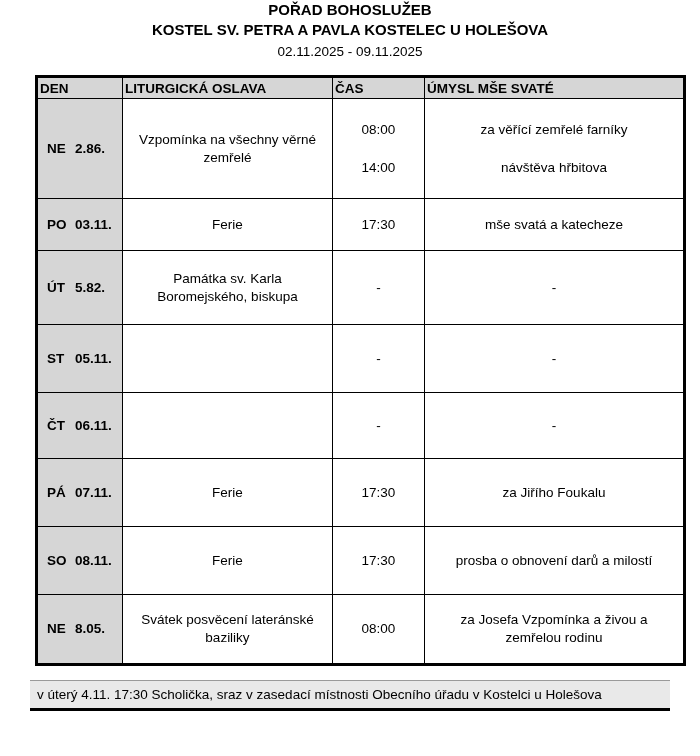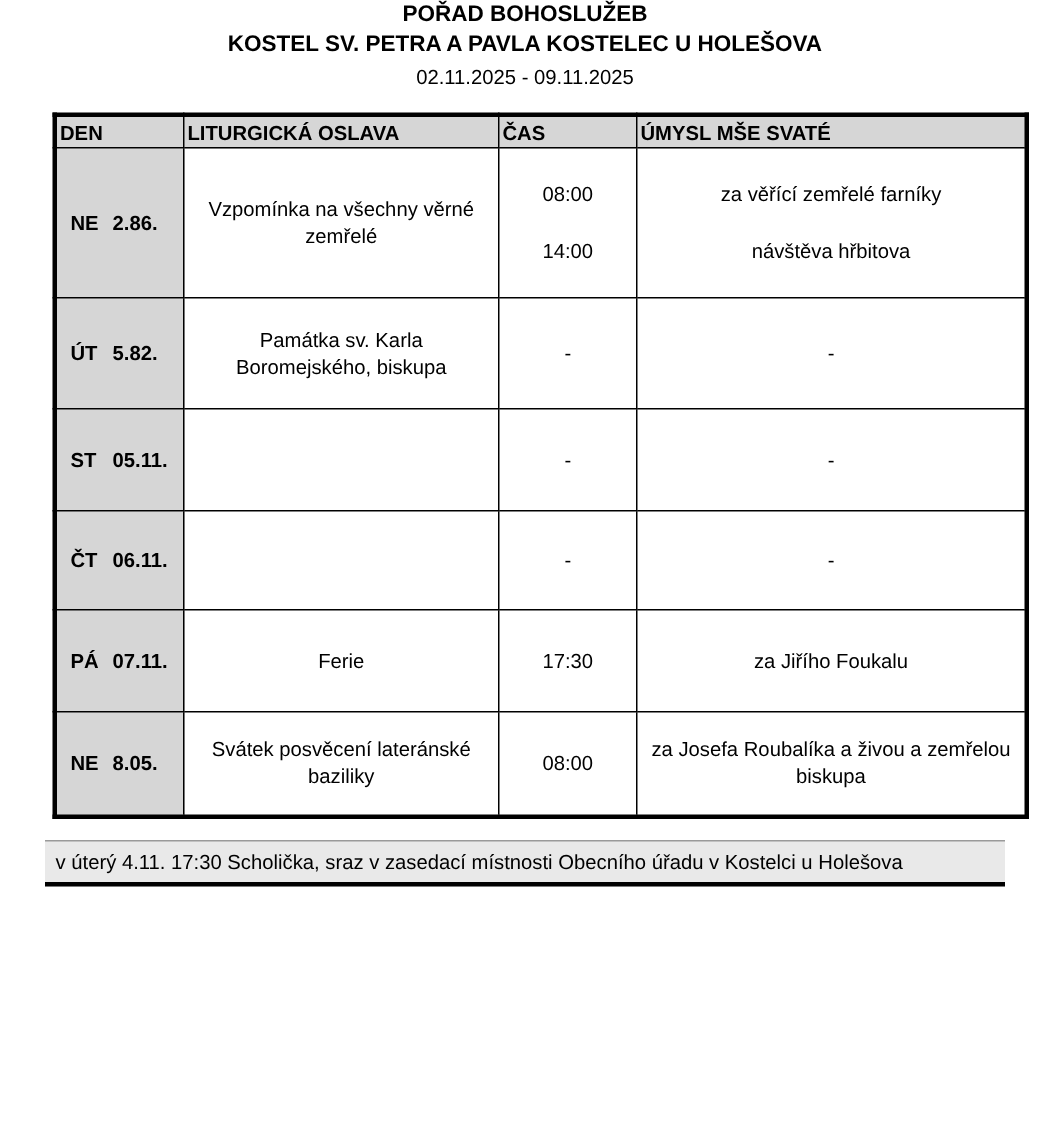--- a/index.html
+++ b/index.html
@@ -122,20 +122,34 @@
           </div>
         </td>
         <td class="stack-cell">
           <div class="stack2">
             <div>za věřící zemřelé farníky</div>
             <div>návštěva hřbitova</div>
           </div>
         </td>
       </tr>
 
+      <tr class="h52">
+        <td class="day-cell">
+          <span class="abbr">PO</span><span>03.11.</span>
+        </td>
+        <td>
+          <span class="cel-text">Ferie</span>
+        </td>
+        <td>
+          <span>17:30</span>
+        </td>
+        <td>
+          <span class="int-text">mše svatá a katecheze</span>
+        </td>
+      </tr>
 
       <tr class="h74">
         <td class="day-cell">
           <span class="abbr">ÚT</span><span>5.82.</span>
         </td>
         <td>
           <span class="cel-text">Památka sv. Karla Boromejského, biskupa</span>
         </td>
         <td>
           <span>-</span>
@@ -183,33 +197,47 @@
           <span class="cel-text">Ferie</span>
         </td>
         <td>
           <span>17:30</span>
         </td>
         <td>
           <span class="int-text">za Jiřího Foukalu</span>
         </td>
       </tr>
 
+      <tr class="h68">
+        <td class="day-cell">
+          <span class="abbr">SO</span><span>08.11.</span>
+        </td>
+        <td>
+          <span class="cel-text">Ferie</span>
+        </td>
+        <td>
+          <span>17:30</span>
+        </td>
+        <td>
+          <span class="int-text">prosba o obnovení darů a milostí</span>
+        </td>
+      </tr>
 
       <tr class="h70">
         <td class="day-cell">
           <span class="abbr">NE</span><span>8.05.</span>
         </td>
         <td>
           <span class="cel-text">Svátek posvěcení lateránské baziliky</span>
         </td>
         <td>
           <span>08:00</span>
         </td>
         <td>
-          <span class="int-text">za Josefa Roubalíka a živou a zemřelou biskupa</span>
+          <span class="int-text">za Josefa Vzpomínka a živou a zemřelou rodinu</span>
         </td>
       </tr>
 
     </tbody>
   </table>
 
   <div class="note">
     <span>v úterý 4.11. 17:30 Scholička, sraz v zasedací místnosti Obecního úřadu v Kostelci u Holešova</span>
   </div>
 

